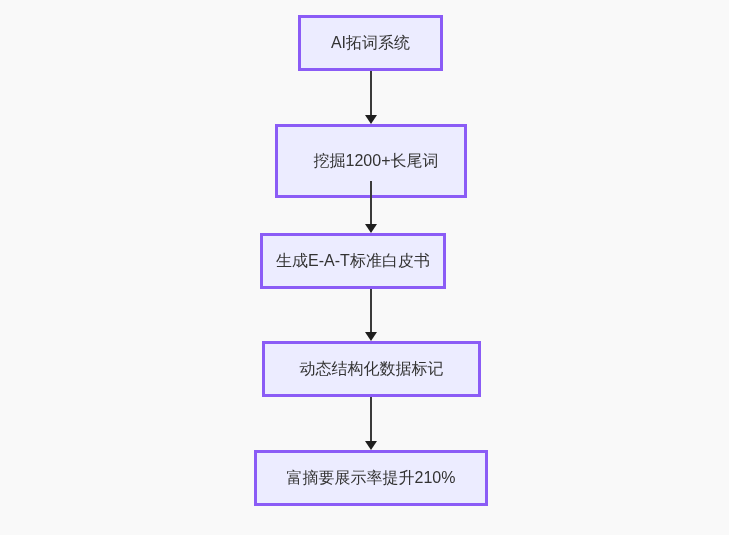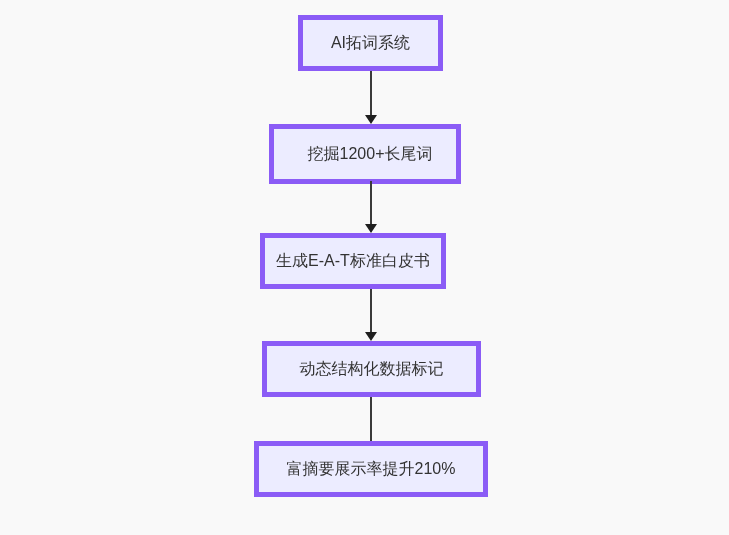--- a/index.html
+++ b/index.html
@@ -12,21 +12,21 @@
     width: 729px;
     height: 535px;
     background: #f9f9f9;
     font-family: "Liberation Sans", sans-serif;
     overflow: hidden;
   }
   .node {
     position: absolute;
     box-sizing: border-box;
     background: #ECECFF;
-    border: 5px solid #8b5cf6;
+    border: 3px solid #8b5cf6;
     color: #333333;
     font-size: 16px;
     display: flex;
     align-items: center;
     justify-content: center;
     text-align: center;
     white-space: nowrap;
   }
   .edge-line {
     position: absolute;
@@ -36,24 +36,24 @@
   .edge-head {
     position: absolute;
     width: 0;
     height: 0;
     border-left: 6px solid transparent;
     border-right: 6px solid transparent;
     border-top: 9px solid #1f1f1f;
   }
   
   .n1 { left: 298px; top: 15px;  width: 145px; height: 56px; }
-  .n2 { left: 269px; top: 124px; width: 192px; height: 60px; padding-left: 10px; }
+  .n2 { left: 275px; top: 124px; width: 192px; height: 74px; padding-left: 10px; }
   .n3 { left: 260px; top: 233px; width: 186px; height: 56px; }
   .n4 { left: 262px; top: 341px; width: 219px; height: 56px; align-items: center; }
-  .n5 { left: 254px; top: 441px; width: 234px; height: 56px; }
+  .n5 { left: 254px; top: 450px; width: 234px; height: 56px; }
   
   .e1l { left: 370px; top: 71px;  height: 44px; }
   .e1h { left: 365px; top: 115px; }
   .e2l { left: 370px; top: 181px; height: 43px; }
   .e2h { left: 365px; top: 224px; }
   .e3l { left: 370px; top: 289px; height: 43px; }
   .e3h { left: 365px; top: 332px; }
   .e4l { left: 370px; top: 397px; height: 44px; }
   .e4h { left: 365px; top: 441px; }
 </style>

